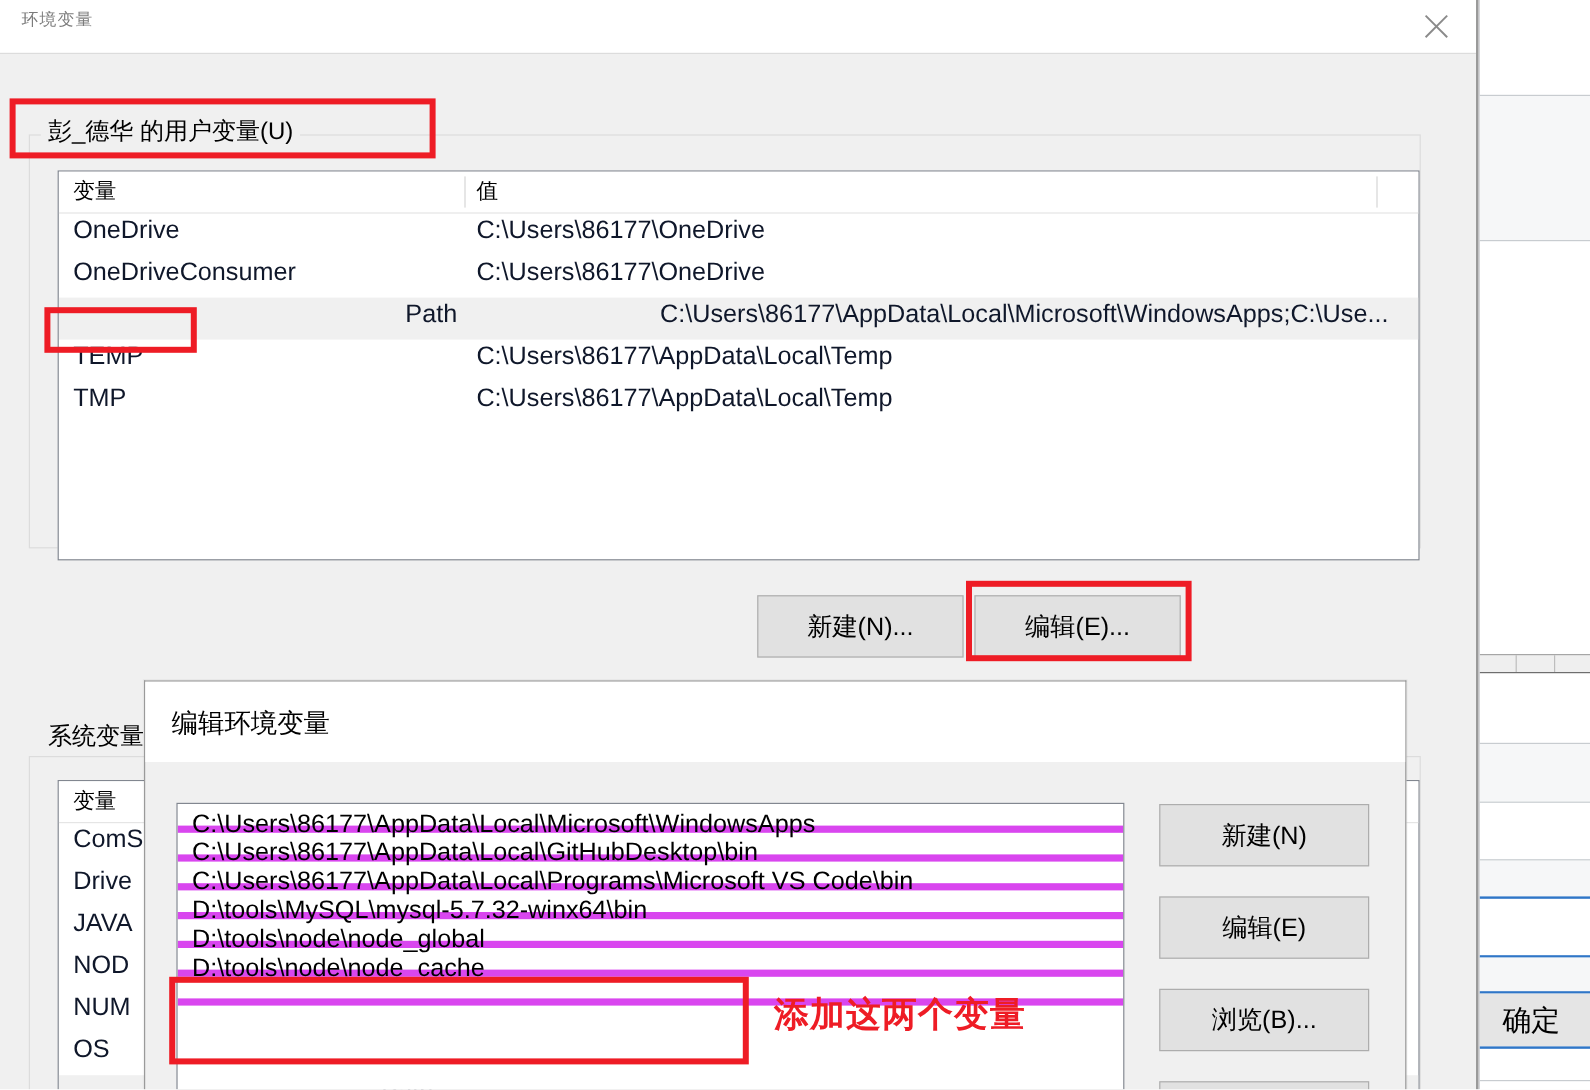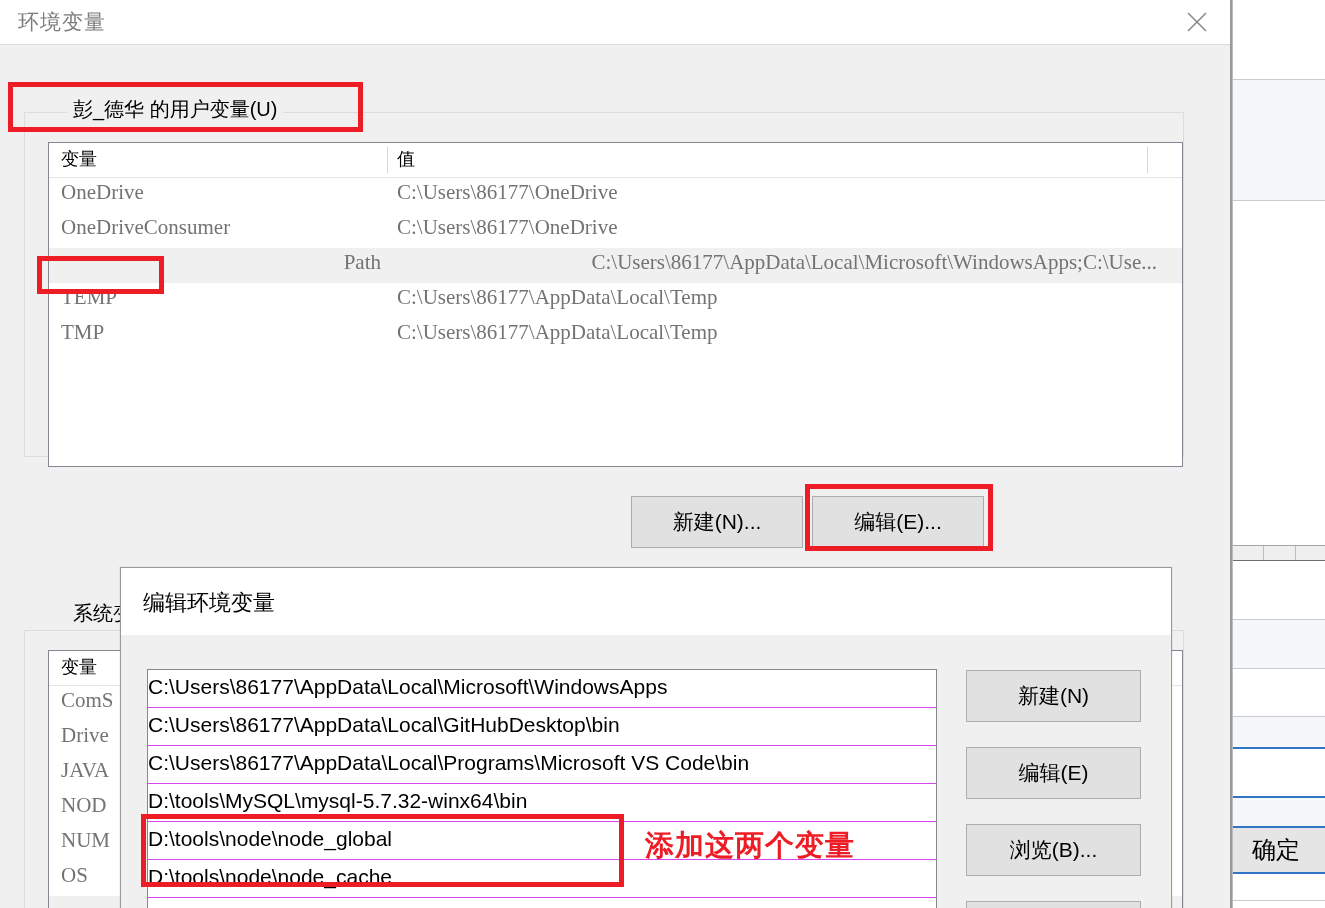--- a/index.html
+++ b/index.html
@@ -88,21 +88,21 @@
     left: 0; top: 0;
     width: 1230px;
     height: 44px;
     background: #ffffff;
     border-bottom: 1px solid #dcdcdc;
   }
   .title-text {
     position: absolute;
     left: 18px;
     top: 8px;
-    font-size: 21px;
+    font-size: 14px;
     color: #7b7b7b;
     letter-spacing: 1px;
   }
   .close-x {
     position: absolute;
     right: 9px;
     top: 0;
     width: 48px;
     height: 44px;
     display: flex;
@@ -112,21 +112,20 @@
   }
   .close-x svg { display: block; }
 
   .group-label {
     position: absolute;
     font-size: 20px;
     color: #000;
     background: #f0f0f0;
     padding: 0 6px;
     white-space: nowrap;
-    margin-left: 33px;
   }
   .group-box {
     position: absolute;
     border: 1px solid #dcdcdc;
     box-sizing: border-box;
   }
 
   
   .lv {
     position: absolute;
@@ -157,24 +156,23 @@
   .lv-row {
     position: relative;
     height: 35px;
     white-space: nowrap;
   }
   .lv-row.sel { background: #f0f0f0; text-align: right; }
   .lv-cell {
     position: absolute;
     top: 2px;
     font-size: 21px;
-    color: #737373;
+    color: #0f172a;
     overflow: hidden;
     white-space: nowrap;
-    font-family: Liberation Serif, serif;
   }
 
   
   .btn {
     position: absolute;
     background: #e1e1e1;
     border: 1px solid #adadad;
     box-sizing: border-box;
     font-size: 21px;
     color: #000;
@@ -229,23 +227,24 @@
     left: 26px;
     top: 101px;
     width: 790px;
     height: 240px;
     background: #ffffff;
     border: 1px solid #828790;
     box-sizing: border-box;
     overflow: hidden;
   }
   .path-row {
-    height: 38px;
+    height: 24px;
     line-height: 34px;
-    border-bottom: 1px solid #d946ef;
+    border-bottom: 6px solid #d946ef;
+    padding-left: 12px;
     font-size: 21px;
     color: #000;
     white-space: nowrap;
     box-sizing: border-box;
   }
 
   
   .redbox {
     position: absolute;
     border: 5px solid #ee1c25;

